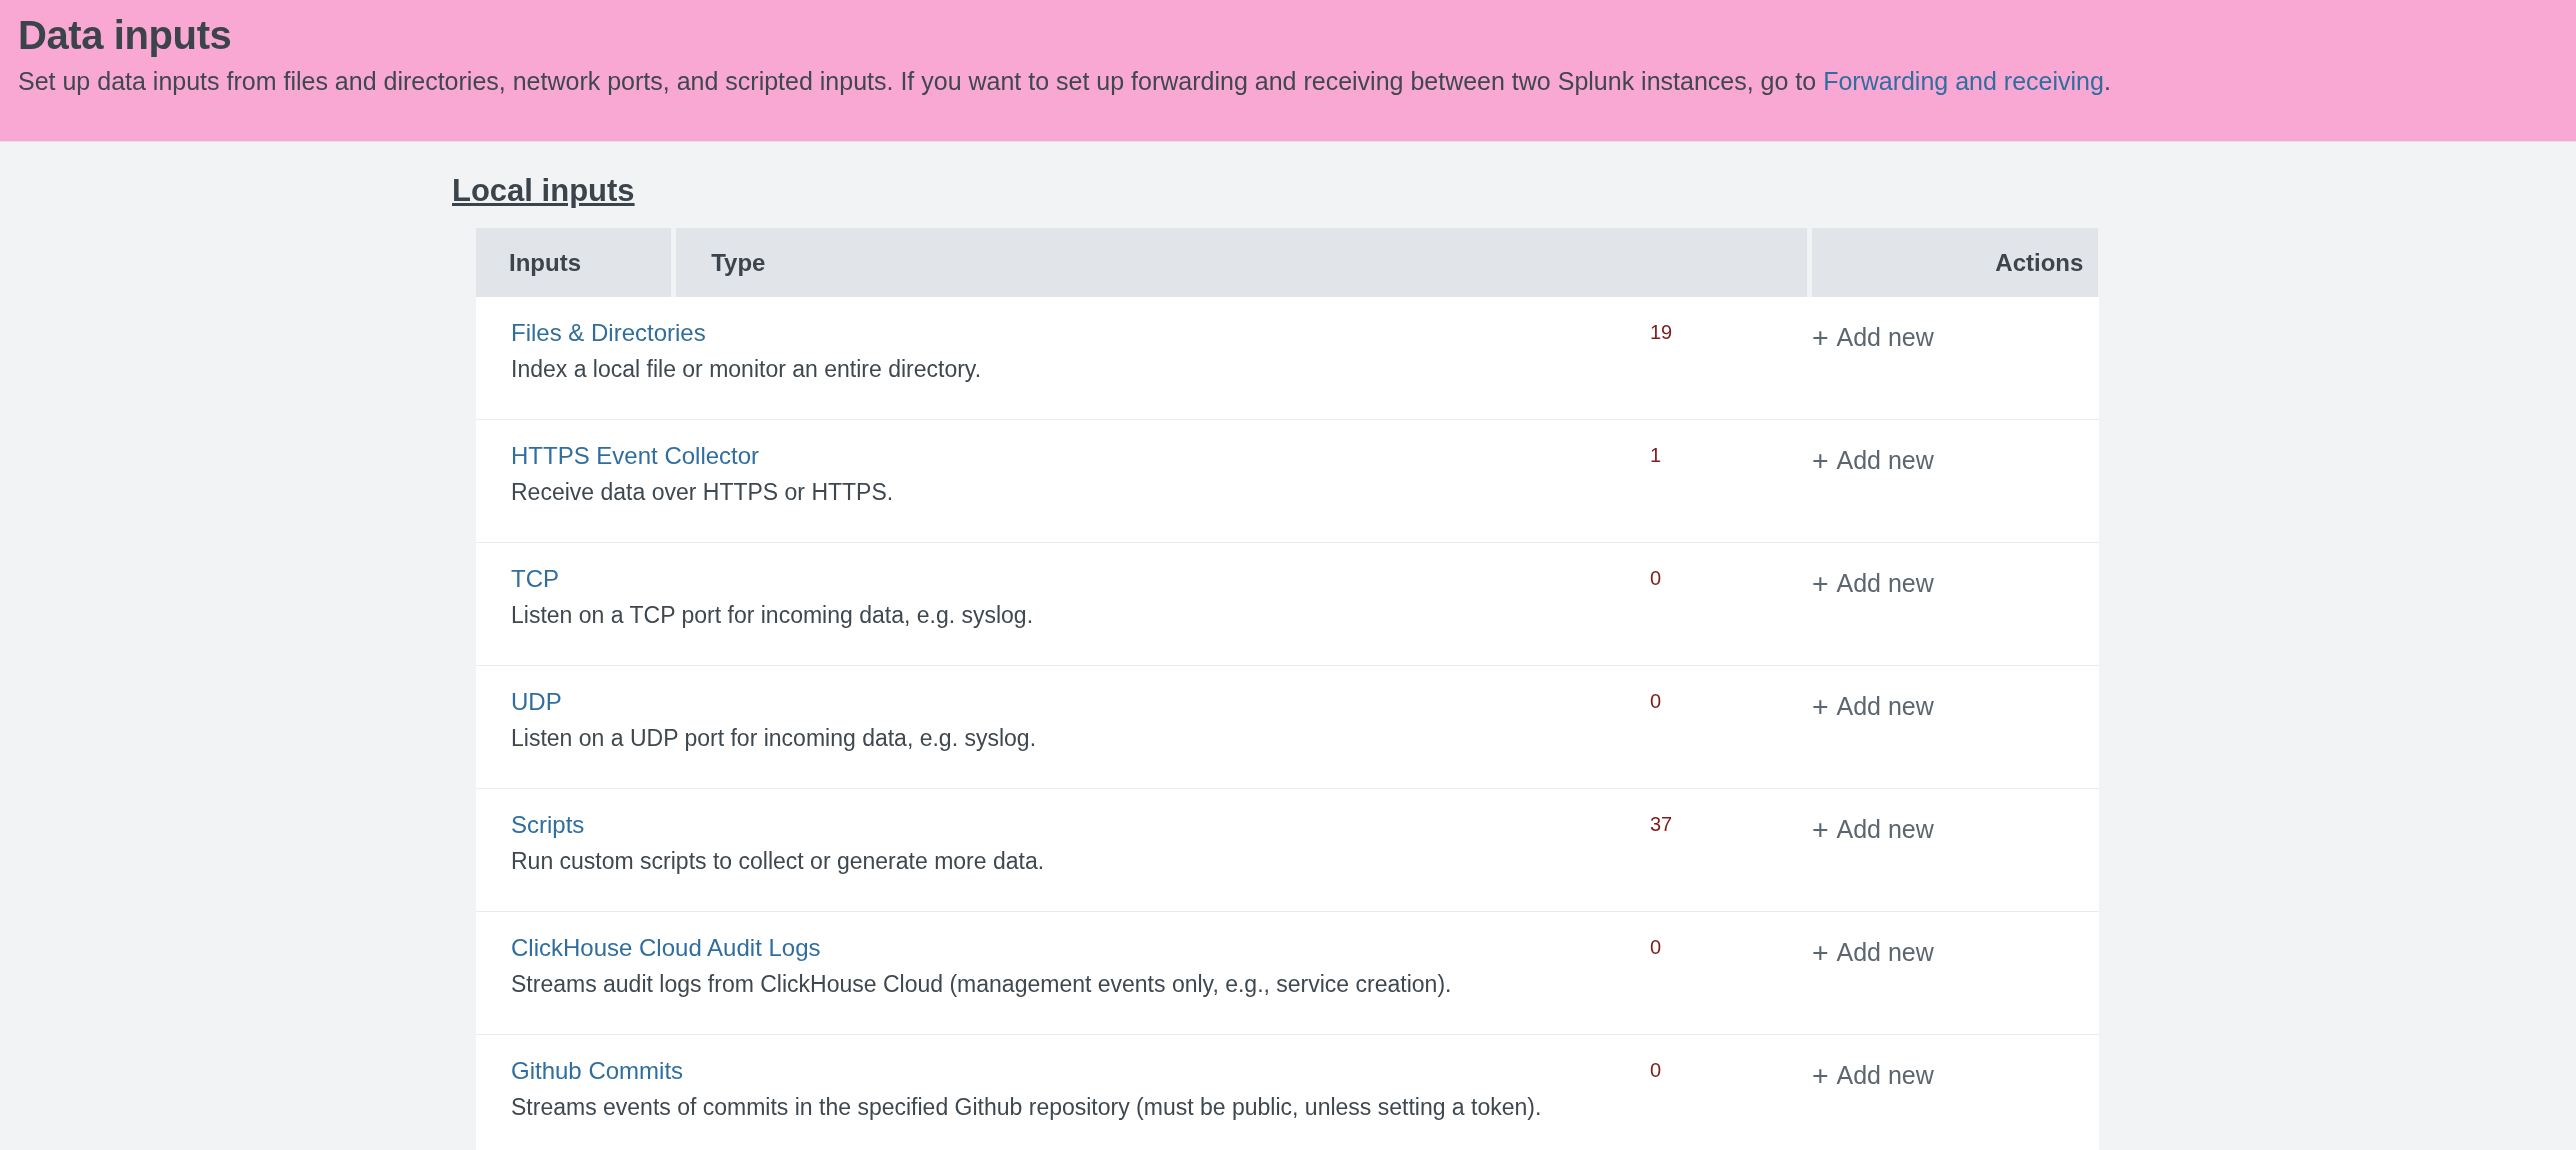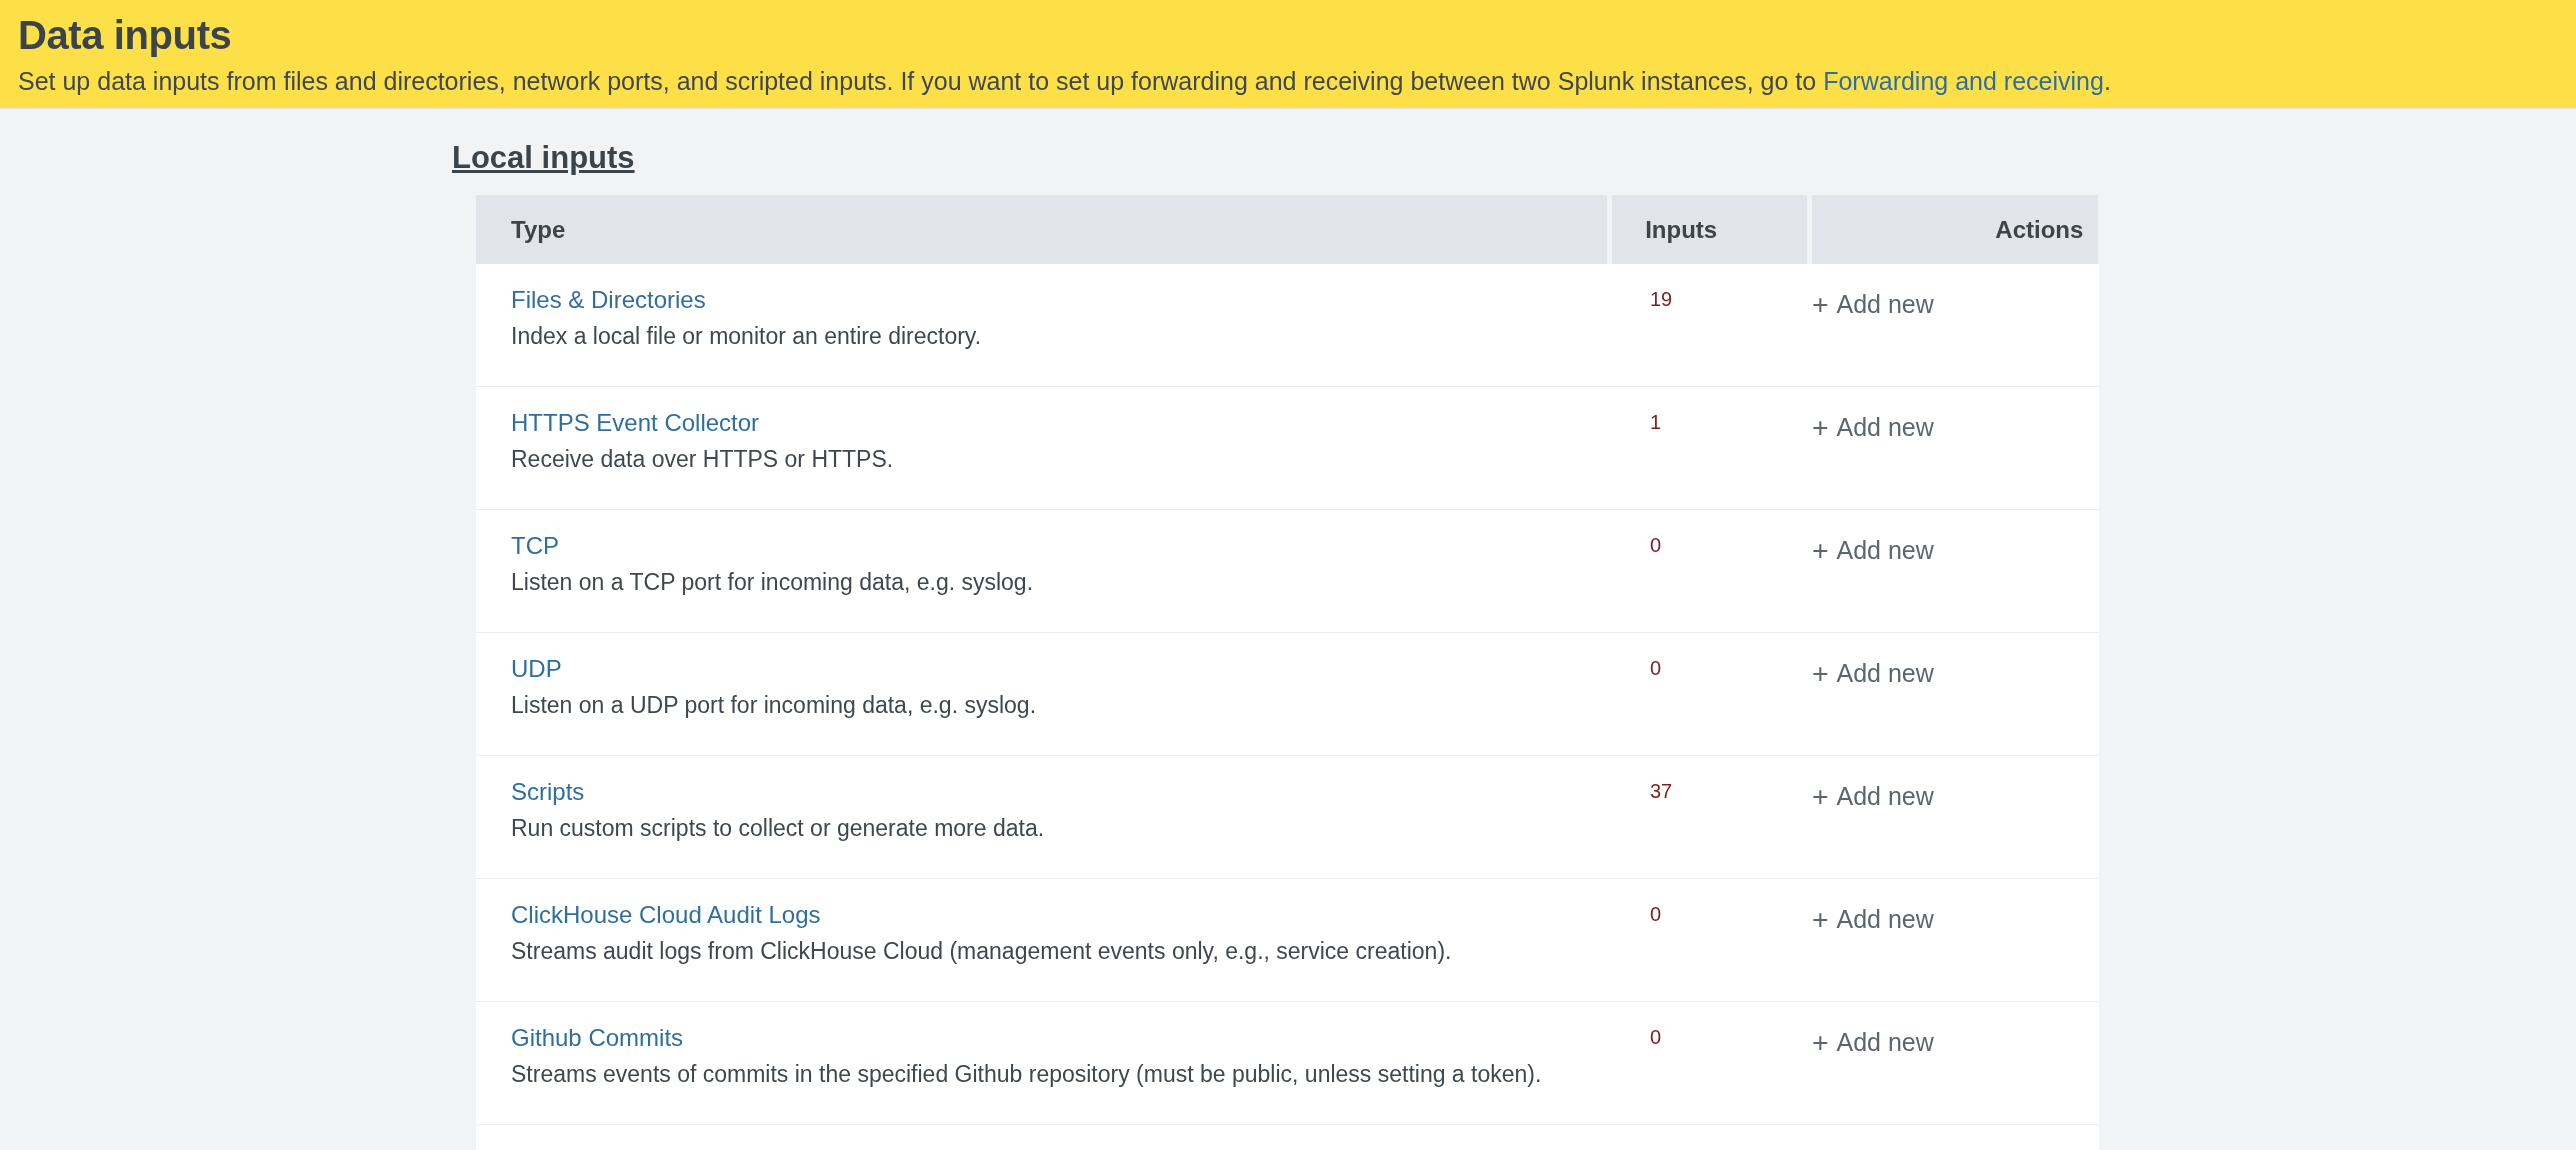--- a/index.html
+++ b/index.html
@@ -7,23 +7,23 @@
     margin: 0; padding: 0;
     width: 2576px; height: 1151px;
     overflow: hidden;
     background: #f2f3f5;
     font-family: "Liberation Sans", sans-serif;
     color: #3f474f;
   }
   
   .page-header {
     width: 100%;
-    height: 109px;
+    height: 142px;
     padding: 8.6px 21px 0 18px;
-    background: #fde047;
+    background: #f9a8d4;
     border-bottom: 1.7px solid #dfe2e7;
   }
   .page-title {
     margin: 3.5px 0 8.6px 0;
     font-size: 40px;
     line-height: 46px;
     font-weight: bold;
     color: #3b434b;
     letter-spacing: -0.4px;
   }
@@ -131,22 +131,22 @@
 <div class="page-header">
   <h1 class="page-title">Data inputs</h1>
   <p class="page-subtitle"><span>Set up data inputs from files and directories, network ports, and scripted inputs. If you want to set up forwarding and receiving between two Splunk instances, go to </span><a class="inline-link">Forwarding and receiving</a><span>.</span></p>
 </div>
 
 <div class="content">
   <h2 class="section-heading">Local inputs</h2>
 
   <div class="inputs-table">
     <div class="thead">
+      <div class="th th-inputs">Inputs</div>
       <div class="th th-type">Type</div>
-      <div class="th th-inputs">Inputs</div>
       <div class="th th-actions">Actions</div>
     </div>
 
     <div id="tbody">
   <div class="trow">
     <div class="cell-type">
       <a class="type-link">Files &amp; Directories</a>
       <div class="type-desc">Index a local file or monitor an entire directory.</div>
     </div>
     <div class="cell-inputs">19</div>

